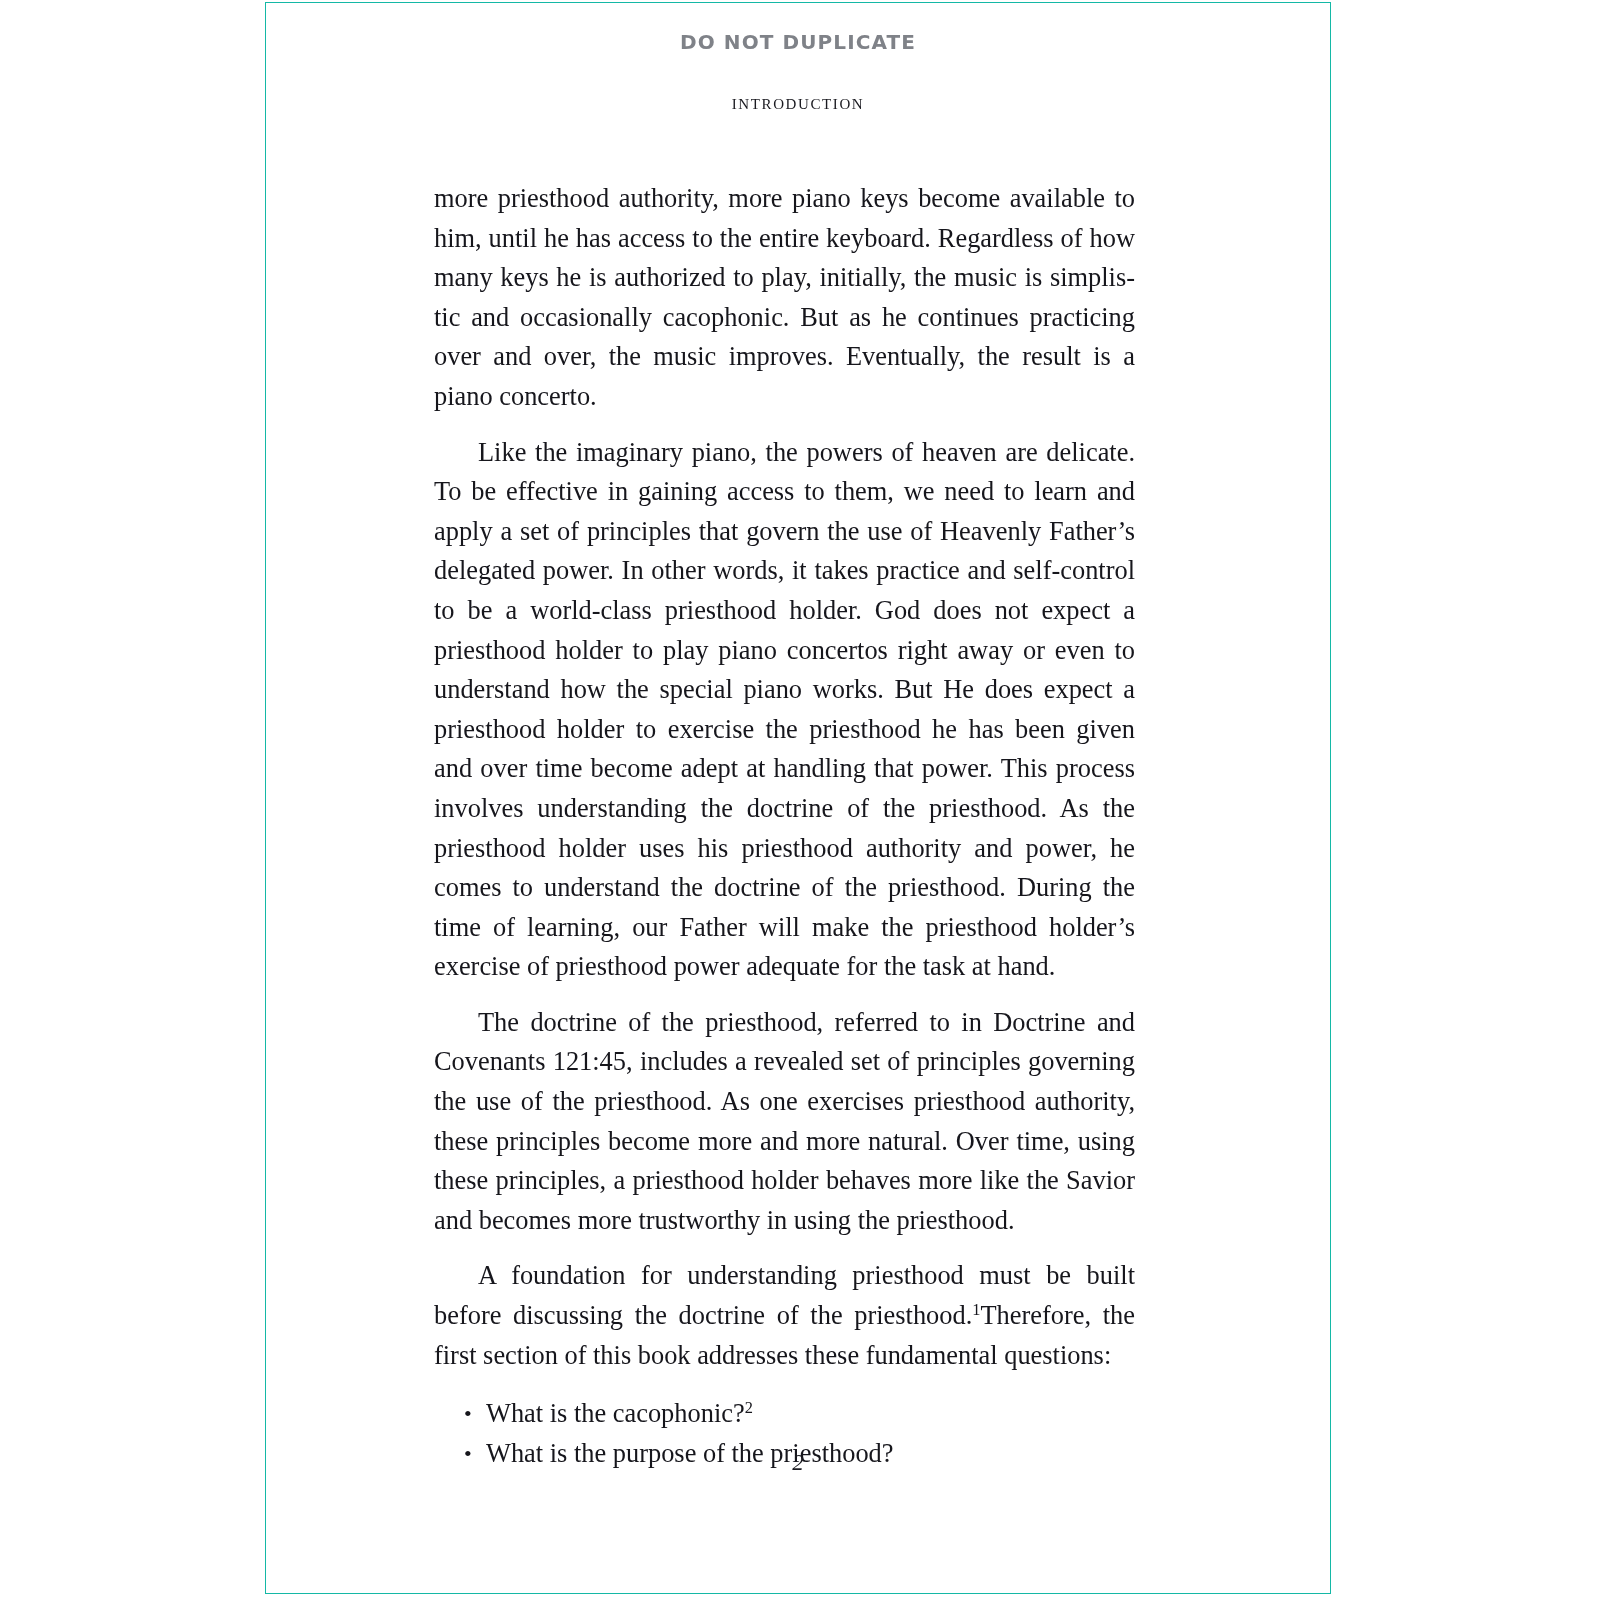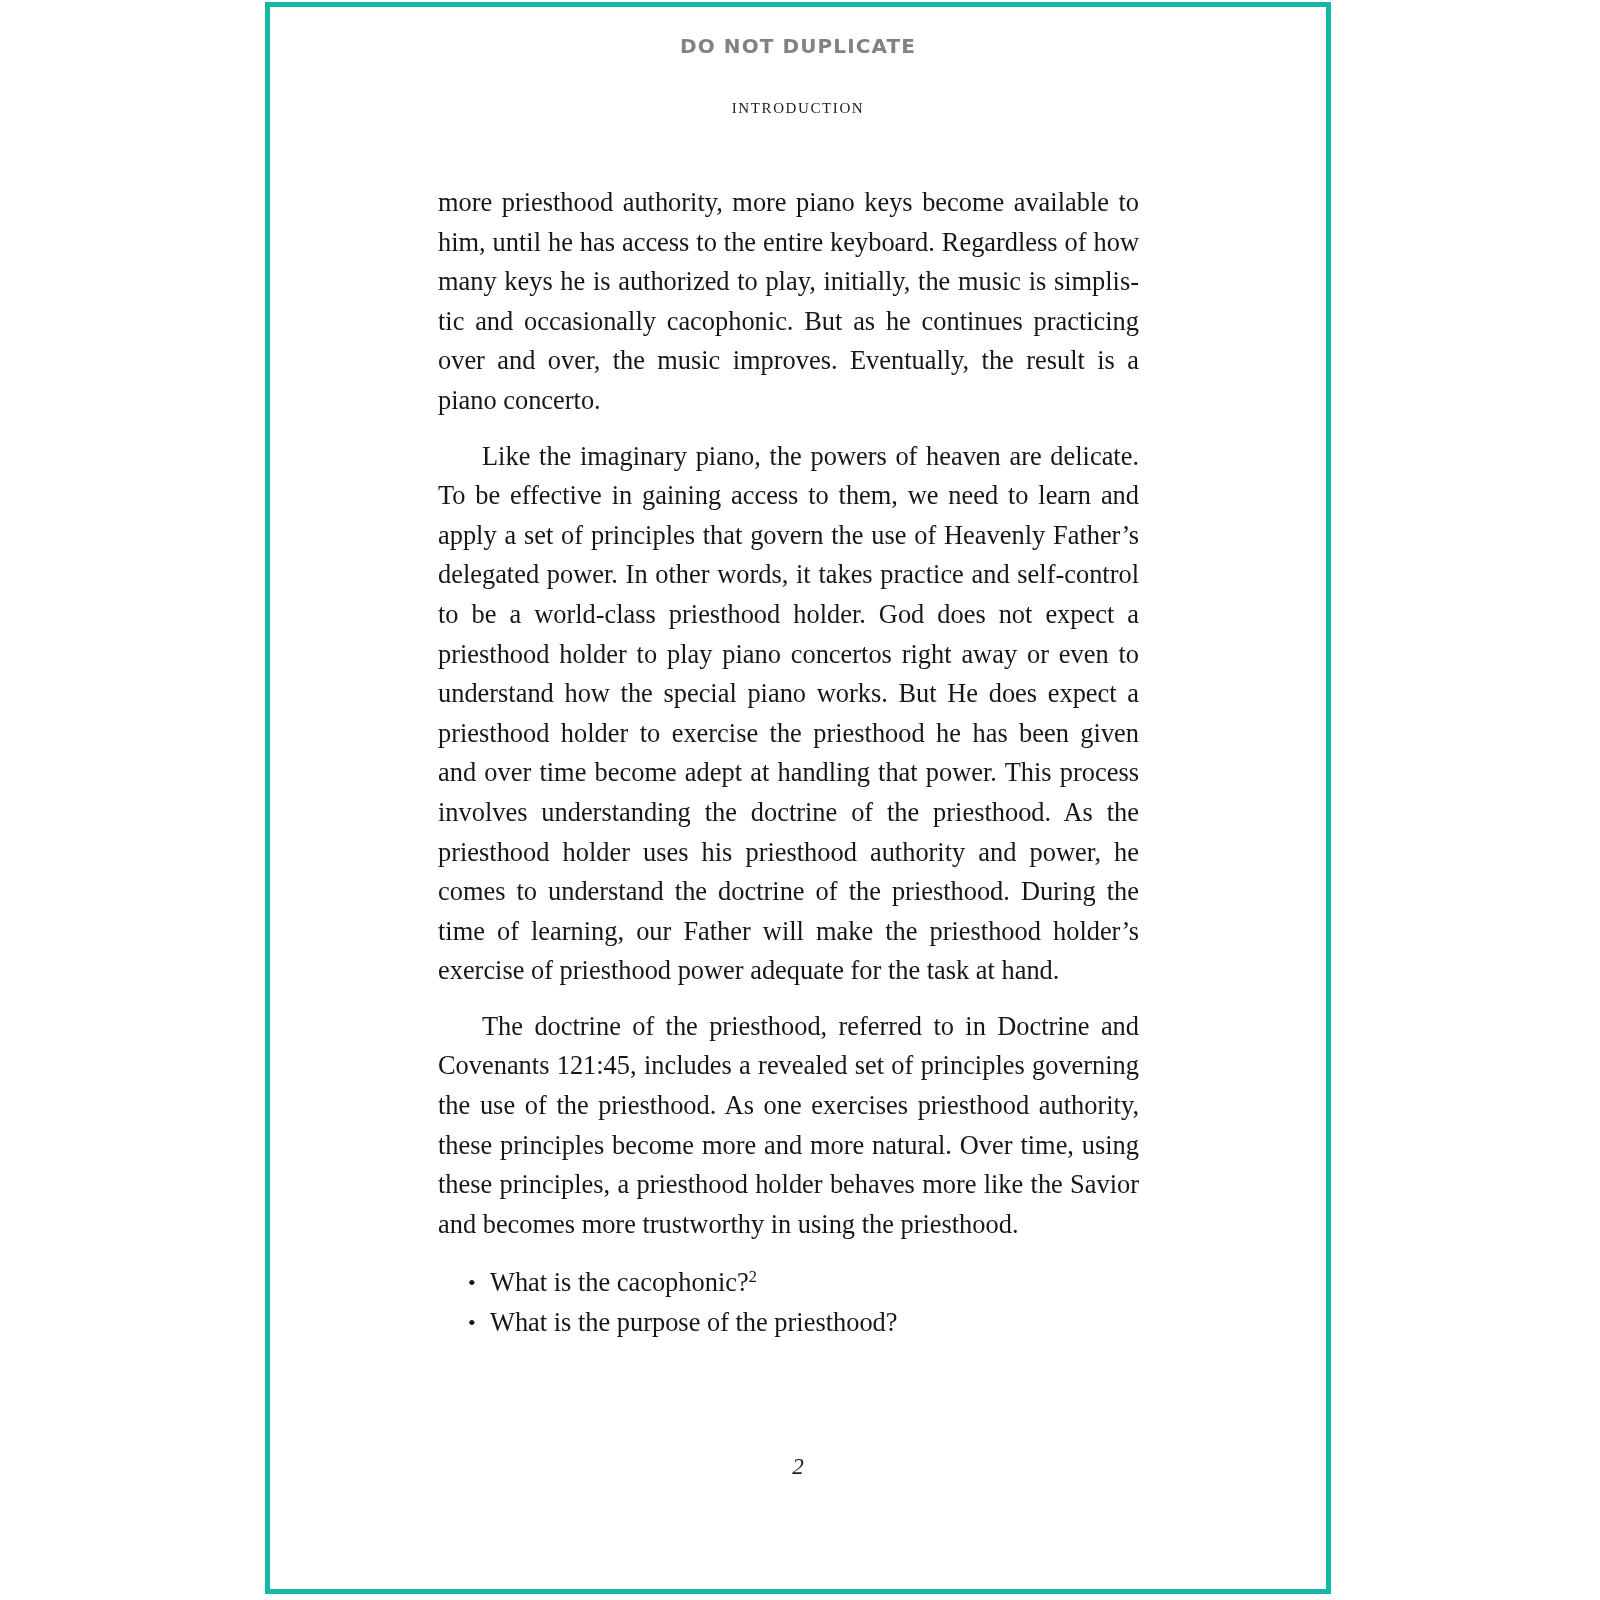--- a/index.html
+++ b/index.html
@@ -16,21 +16,21 @@
   }
 
   
   .page-sheet {
     position: absolute;
     left: 265px;
     top: 2px;
     width: 1066px;
     height: 1592px;
     background: #ffffff;
-    border: 5px solid #14b8a6;
+    border: 1px solid #14b8a6;
     box-sizing: border-box;
   }
 
   .page-inner {
     position: relative;
     width: 100%;
     height: 100%;
   }
 
   
@@ -136,20 +136,21 @@
     <div class="running-head">INTRODUCTION</div>
 
     <div class="text-block">
 
       <p>more priesthood authority, more piano keys become available to him, until he has access to the entire keyboard. Regardless of how many keys he is authorized to play, initially, the music is simplis­tic and occasionally cacophonic. But as he continues practicing over and over, the music improves. Eventually, the result is a piano concerto.</p>
 
       <p class="indent">Like the imaginary piano, the powers of heaven are delicate. To be effective in gaining access to them, we need to learn and ap­ply a set of principles that govern the use of Heavenly Father’s del­egated power. In other words, it takes practice and self-control to be a world-class priesthood holder. God does not expect a priesthood holder to play piano concertos right away or even to understand how the special piano works. But He does expect a priesthood holder to exercise the priesthood he has been given and over time become ad­ept at handling that power. This process involves understanding the doctrine of the priesthood. As the priesthood holder uses his priest­hood authority and power, he comes to understand the doctrine of the priesthood. During the time of learning, our Father will make the priesthood holder’s exercise of priesthood power adequate for the task at hand.</p>
 
       <p class="indent">The doctrine of the priesthood, referred to in Doctrine and Covenants 121:45, includes a revealed set of principles governing the use of the priesthood. As one exercises priesthood authority, these principles become more and more natural. Over time, using these principles, a priesthood holder behaves more like the Savior and be­comes more trustworthy in using the priesthood.</p>
 
+      <p class="indent"><span>A foundation for understanding priesthood must be built before discussing the doctrine of the priesthood.</span><sup class="fn">1</sup><span>Therefore, the first section of this book addresses these fundamental questions:</span></p>
 
       <ul class="question-list">
         <li><span class="bullet">•</span><span>What is the cacophonic?</span><sup class="fn">2</sup></li>
         <li><span class="bullet">•</span><span>What is the purpose of the priesthood?</span></li>
       </ul>
 
     </div>
 
     <div class="folio">2</div>
 

